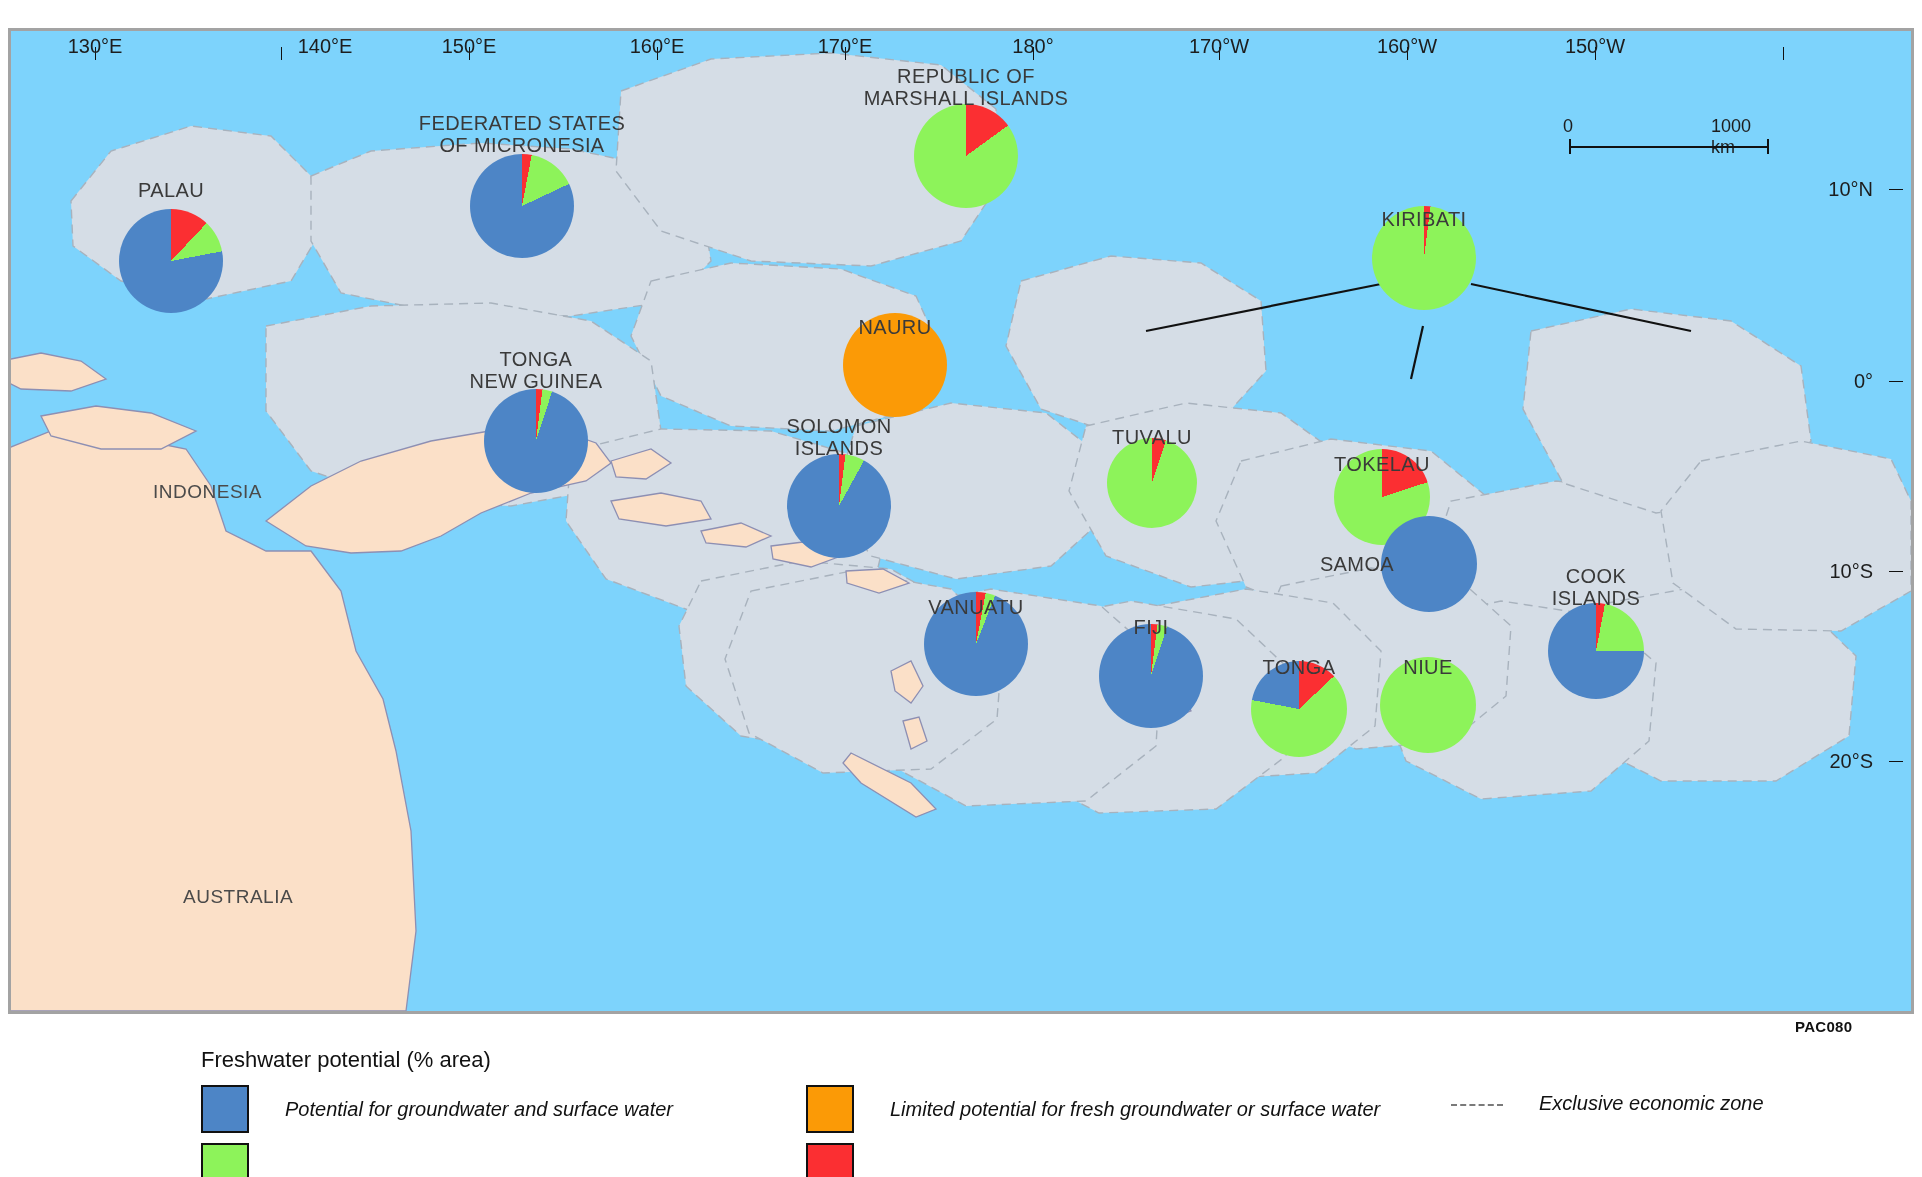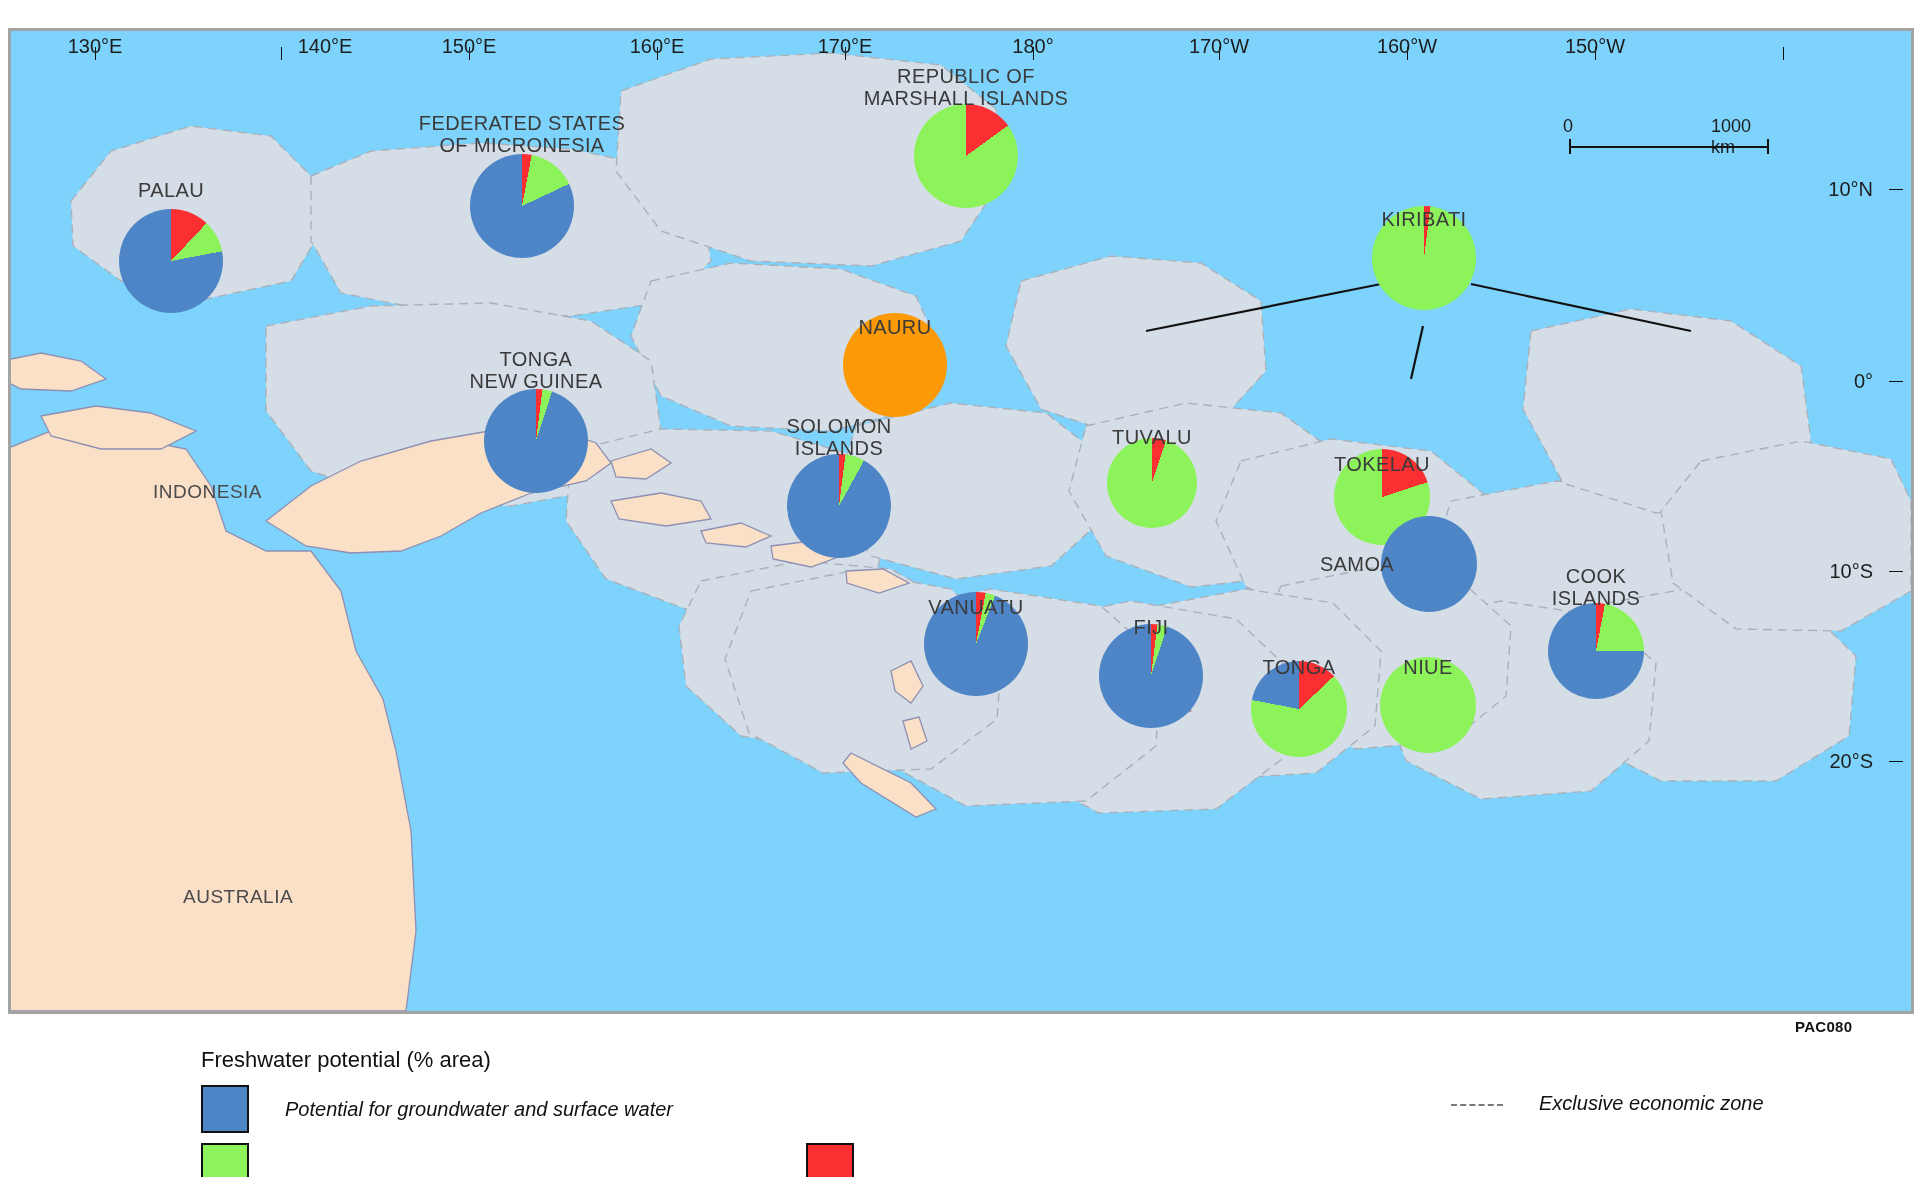--- a/index.html
+++ b/index.html
@@ -194,20 +194,24 @@
   <div id="legend">
     <div id="legend-title">Freshwater potential (% area)</div>
 
     <div class="lg-item" style="left:185px;top:55px;">
       <span class="lg-swatch" style="background:#4d85c6;"></span>
       <span class="lg-text">Potential for groundwater and surface water</span>
     </div>
     <div class="lg-item" style="left:185px;top:113px;">
       <span class="lg-swatch" style="background:#8df35a;"></span>
     </div>
+    <div class="lg-item" style="left:790px;top:55px;">
+      <span class="lg-swatch" style="background:#fb9a06;"></span>
+      <span class="lg-text">Limited potential for fresh groundwater or surface water</span>
+    </div>
     <div class="lg-item" style="left:790px;top:113px;">
       <span class="lg-swatch" style="background:#fb2f32;"></span>
     </div>
     <div class="lg-item" style="left:1435px;top:62px;">
       <span class="lg-dash"></span>
       <span class="lg-text">Exclusive economic zone</span>
     </div>
   </div>
 
 </div>

